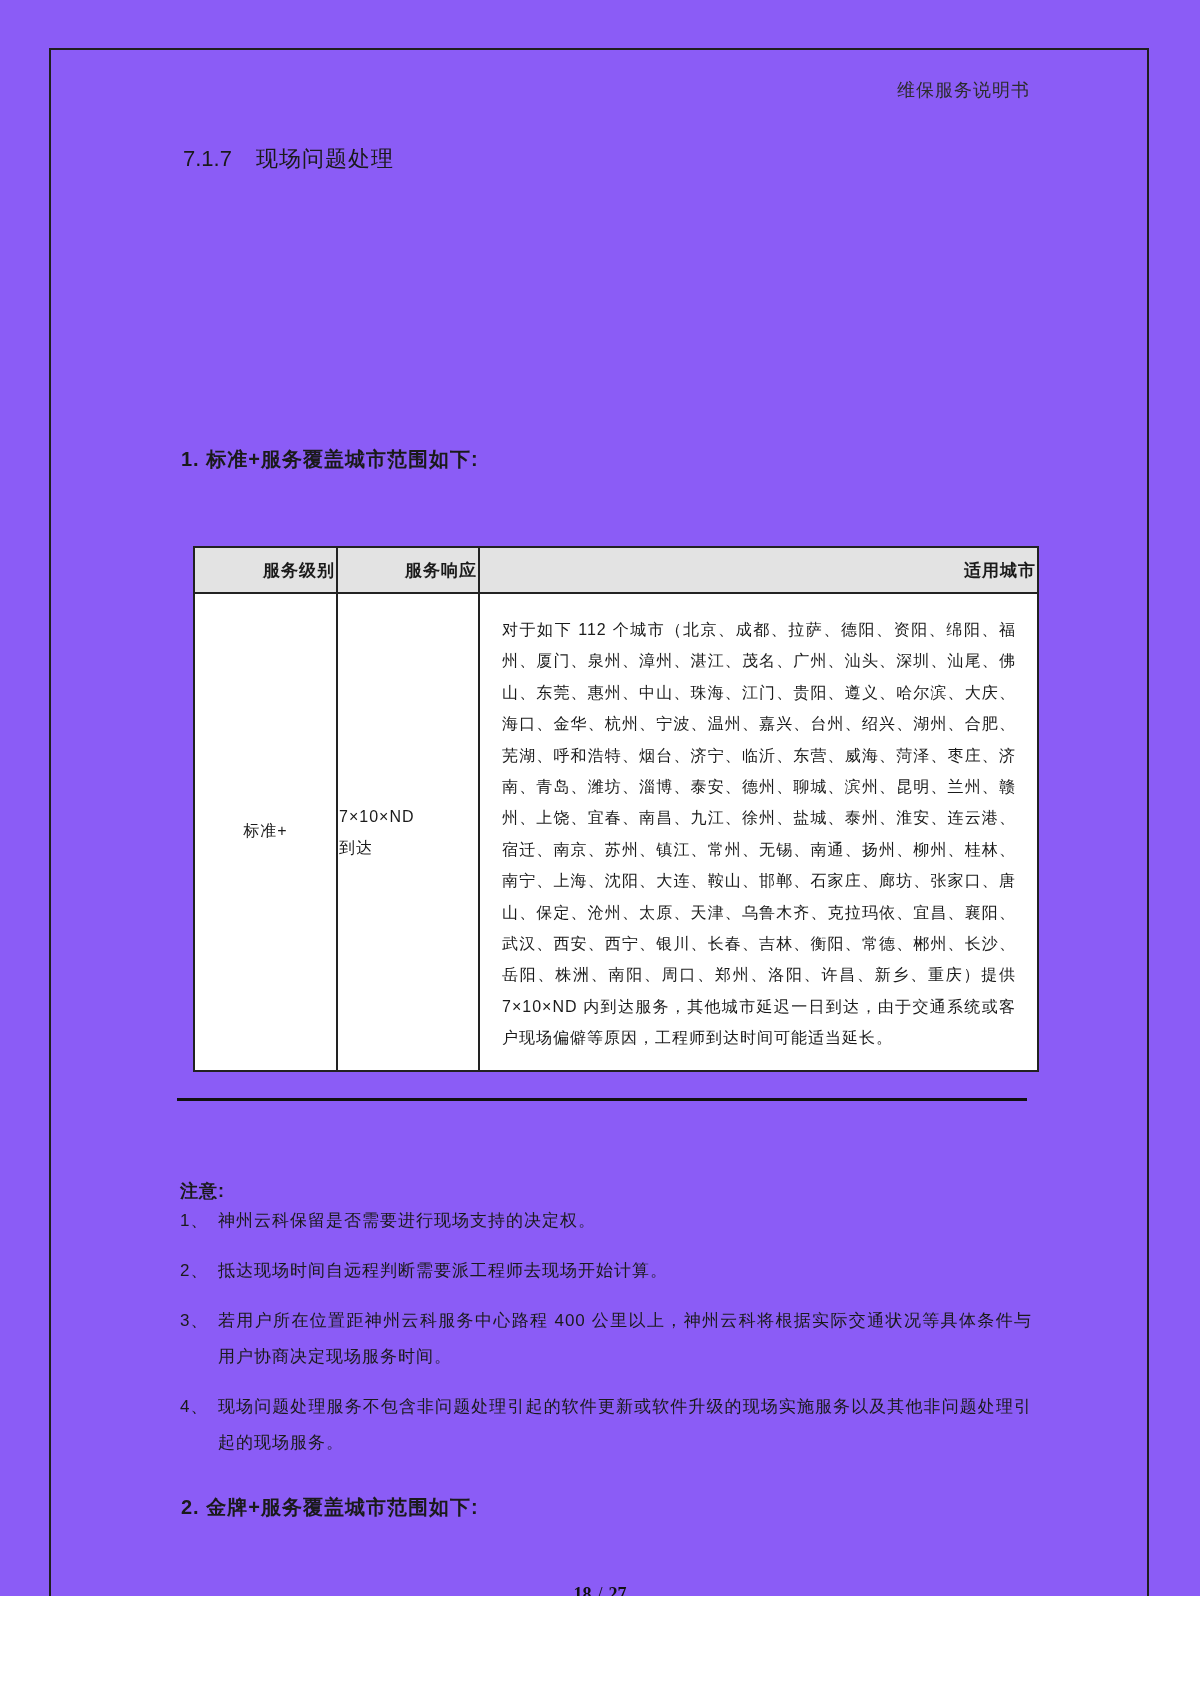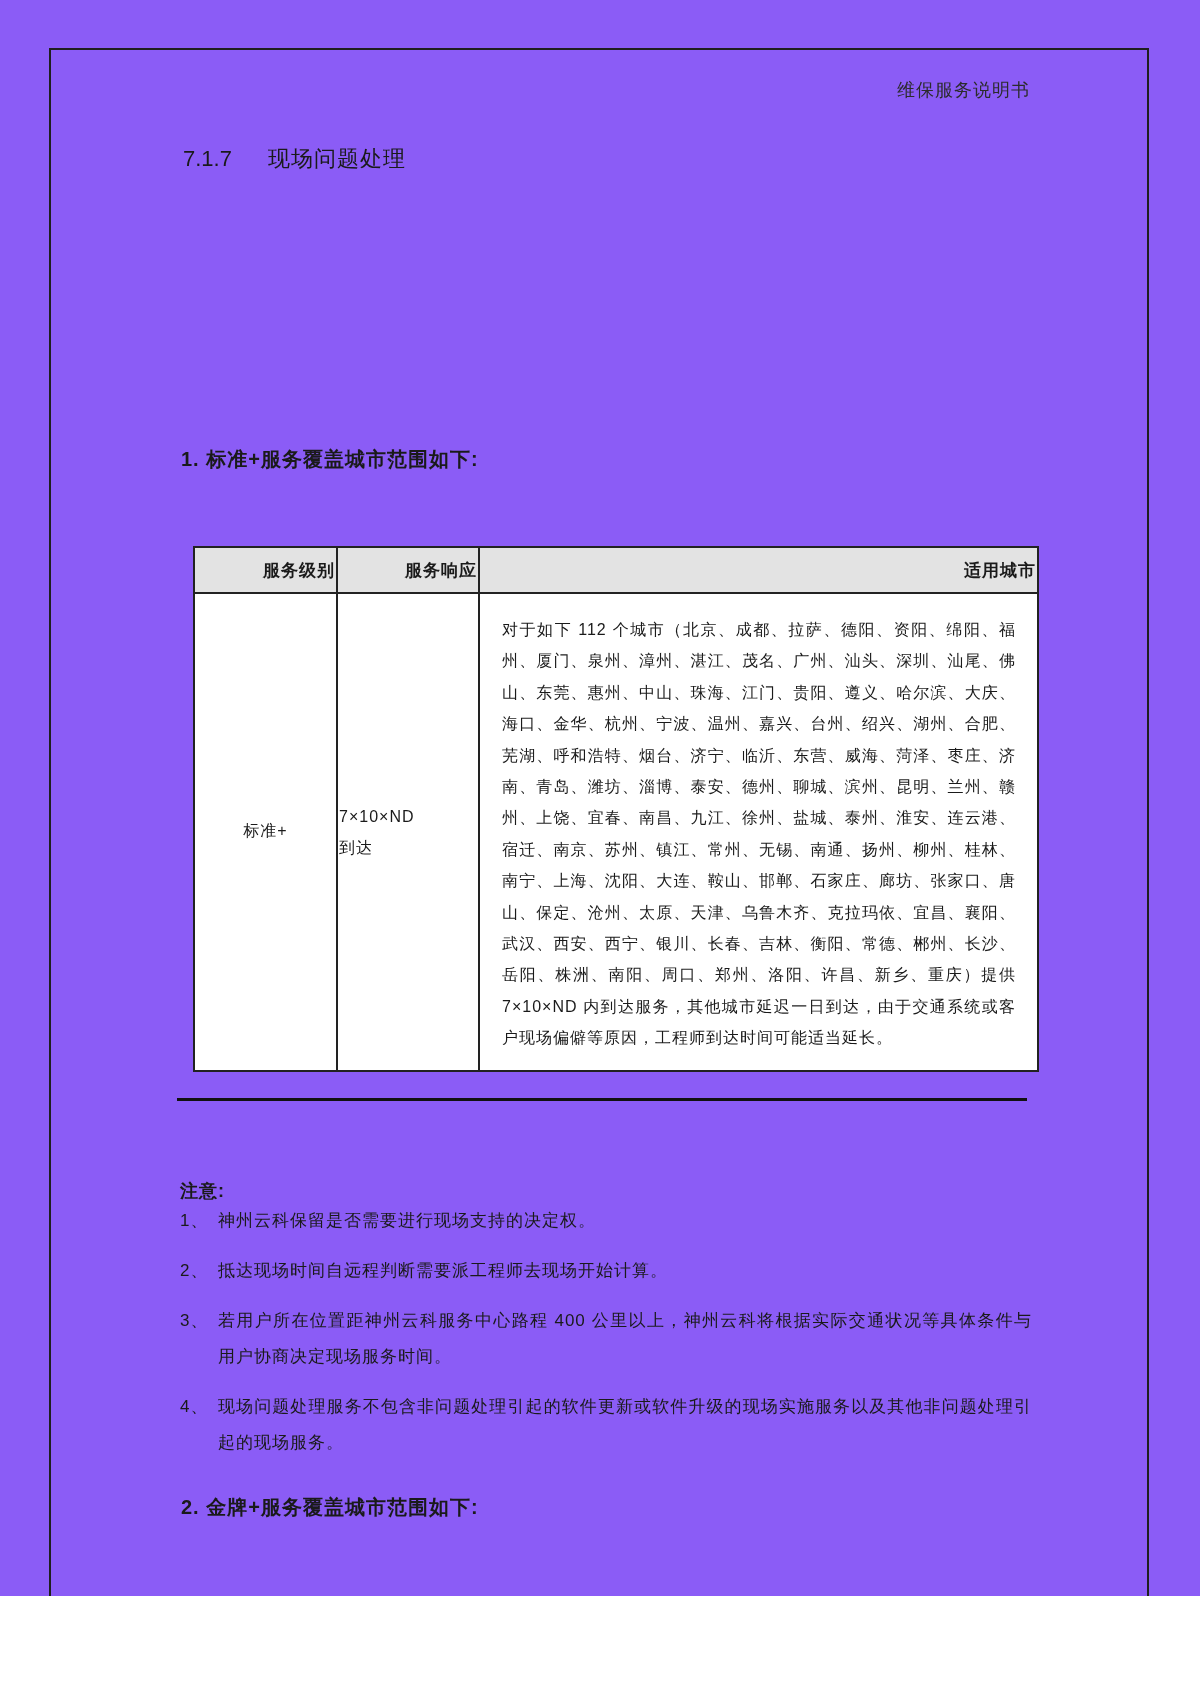--- a/index.html
+++ b/index.html
@@ -29,21 +29,21 @@
     color: #2b2b2b;
   }
   .sec-title {
     position: absolute;
     left: 183px; top: 144px;
     font-size: 22px;
     font-weight: 500;
     letter-spacing: 1px;
     white-space: nowrap;
   }
-  .sec-title .sec-num { margin-right: 36px; letter-spacing: 0; }
+  .sec-title .sec-num { margin-right: 24px; letter-spacing: 0; }
   .body-par {
     position: absolute;
     left: 184px;
     width: 841px;
     font-size: 18px;
     line-height: 57px;
     letter-spacing: 2.5px;
     text-align: justify;
     text-indent: 2em;
   }
@@ -194,14 +194,17 @@
       <span class="note-text">若用户所在位置距神州云科服务中心路程 400 公里以上，神州云科将根据实际交通状况等具体条件与用户协商决定现场服务时间。</span>
     </div>
     <div class="note-item">
       <span class="note-num">4、</span>
       <span class="note-text">现场问题处理服务不包含非问题处理引起的软件更新或软件升级的现场实施服务以及其他非问题处理引起的现场服务。</span>
     </div>
   </div>
 
   <div class="list-heading lh-2">2. 金牌+服务覆盖城市范围如下:</div>
 
+  <div class="doc-footer">
+    <span class="pg-num">18</span><span class="pg-sep">/</span><span class="pg-num">27</span>
+  </div>
 
 </div>
 
 </body></html>

